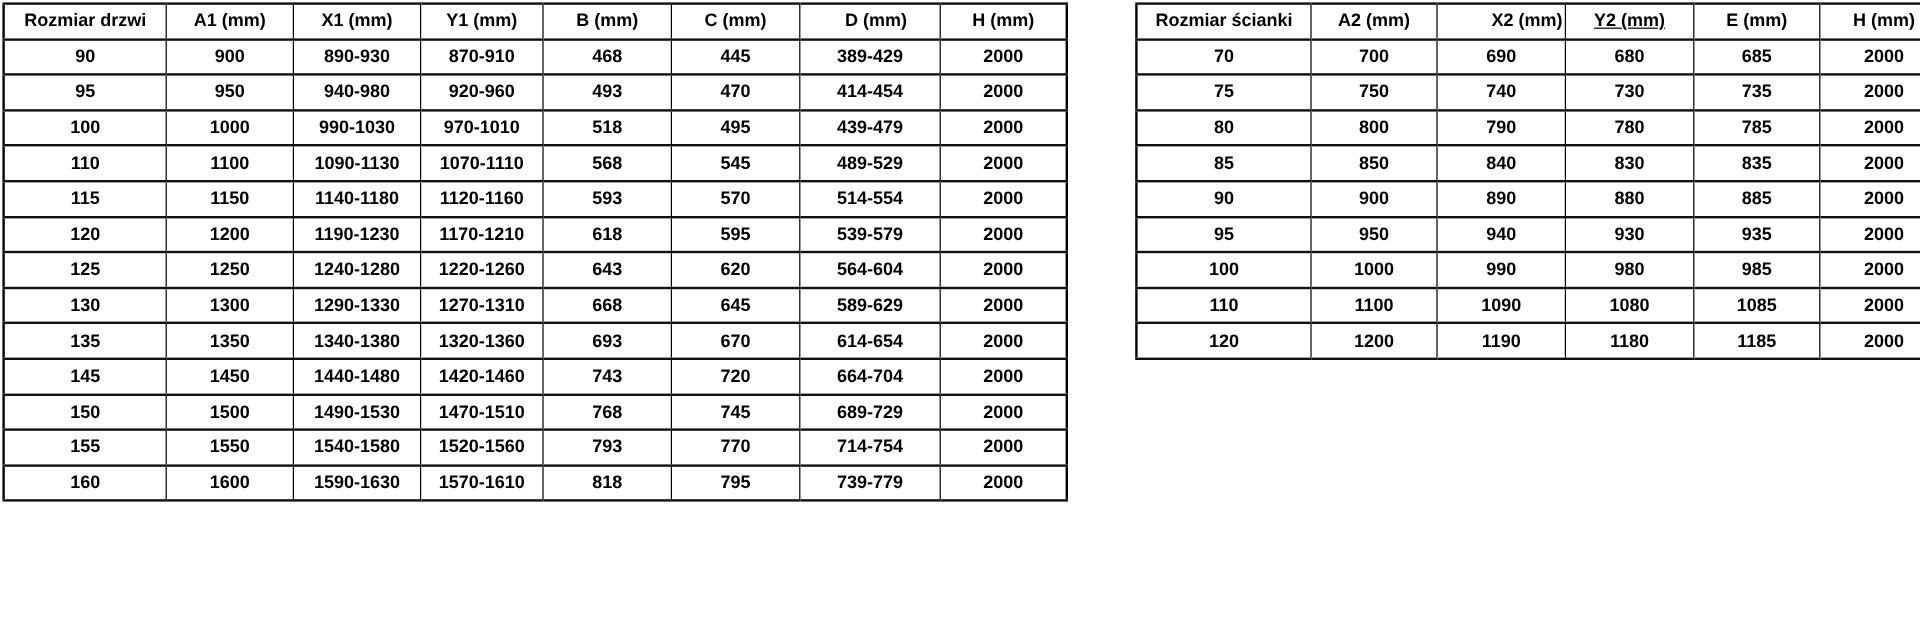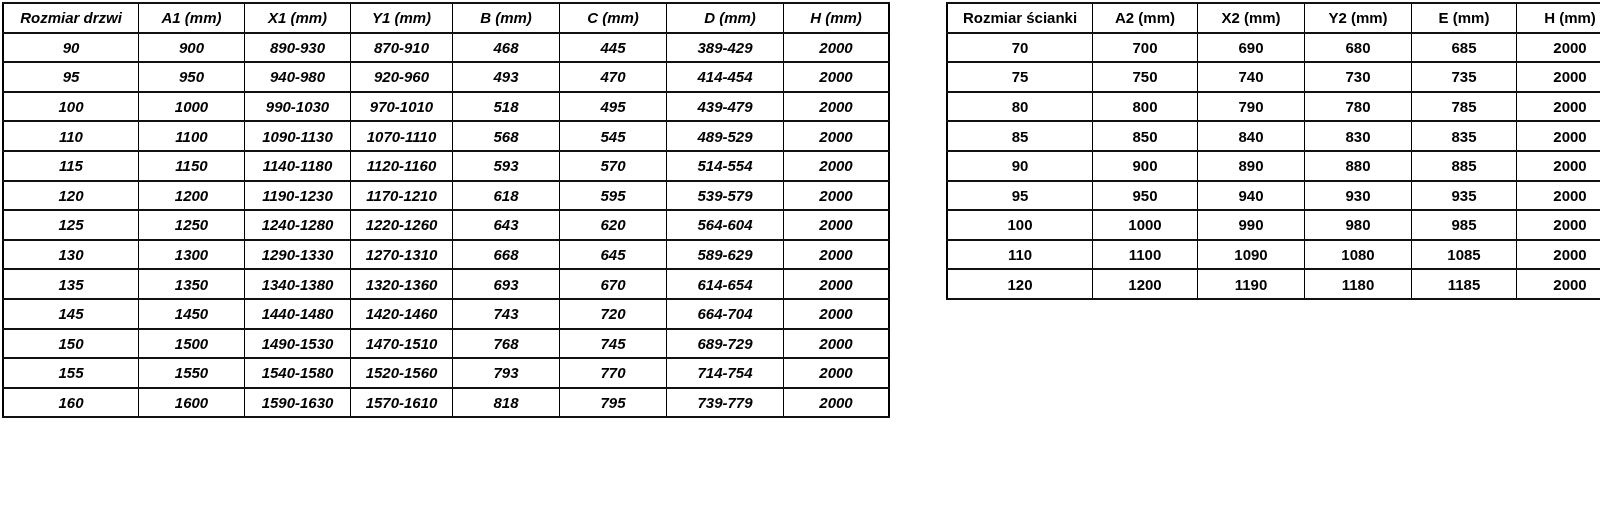--- a/index.html
+++ b/index.html
@@ -35,21 +35,20 @@
     color: #000000;
     height: 27.6px;
     padding: 0 2px;
     white-space: nowrap;
     overflow: hidden;
   }
   #door-table {
     left: 2px;
     top: 2px;
     width: 843px;
-    font-style: italic;
   }
   #wall-table {
     left: 946px;
     top: 2px;
     width: 650px;
   }
 </style>
 </head>
 <body>
 
@@ -200,22 +199,22 @@
           <td>2000</td>
         </tr>
       </tbody>
   </table>
 
   <table class="spec-table" id="wall-table">
     <thead>
         <tr>
           <th style="width: 140px; margin-left: 12px;">Rozmiar ścianki</th>
           <th style="width: 100px;">A2 (mm)</th>
-          <th style="width: 102px;">X2 (mm)</th>
-          <th style="width: 102px;">Y2 (mm)</th>
+          <th style="width: 102px; text-align: right;">X2 (mm)</th>
+          <th style="width: 102px; text-decoration: underline;">Y2 (mm)</th>
           <th style="width: 100px;">E (mm)</th>
           <th style="width: 102px;">H (mm)</th>
         </tr>
       </thead>
     <tbody>
         <tr>
           <td>70</td>
           <td>700</td>
           <td>690</td>
           <td>680</td>

